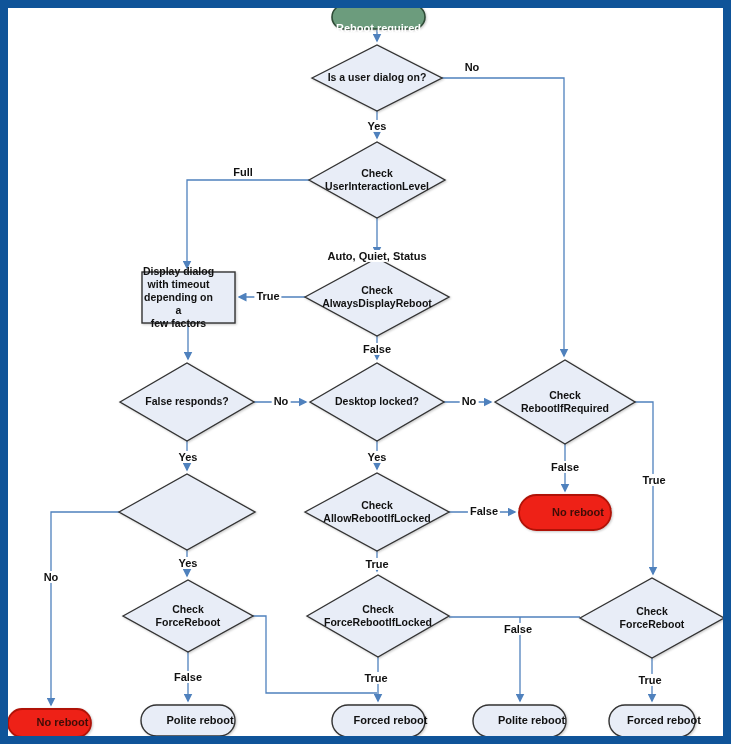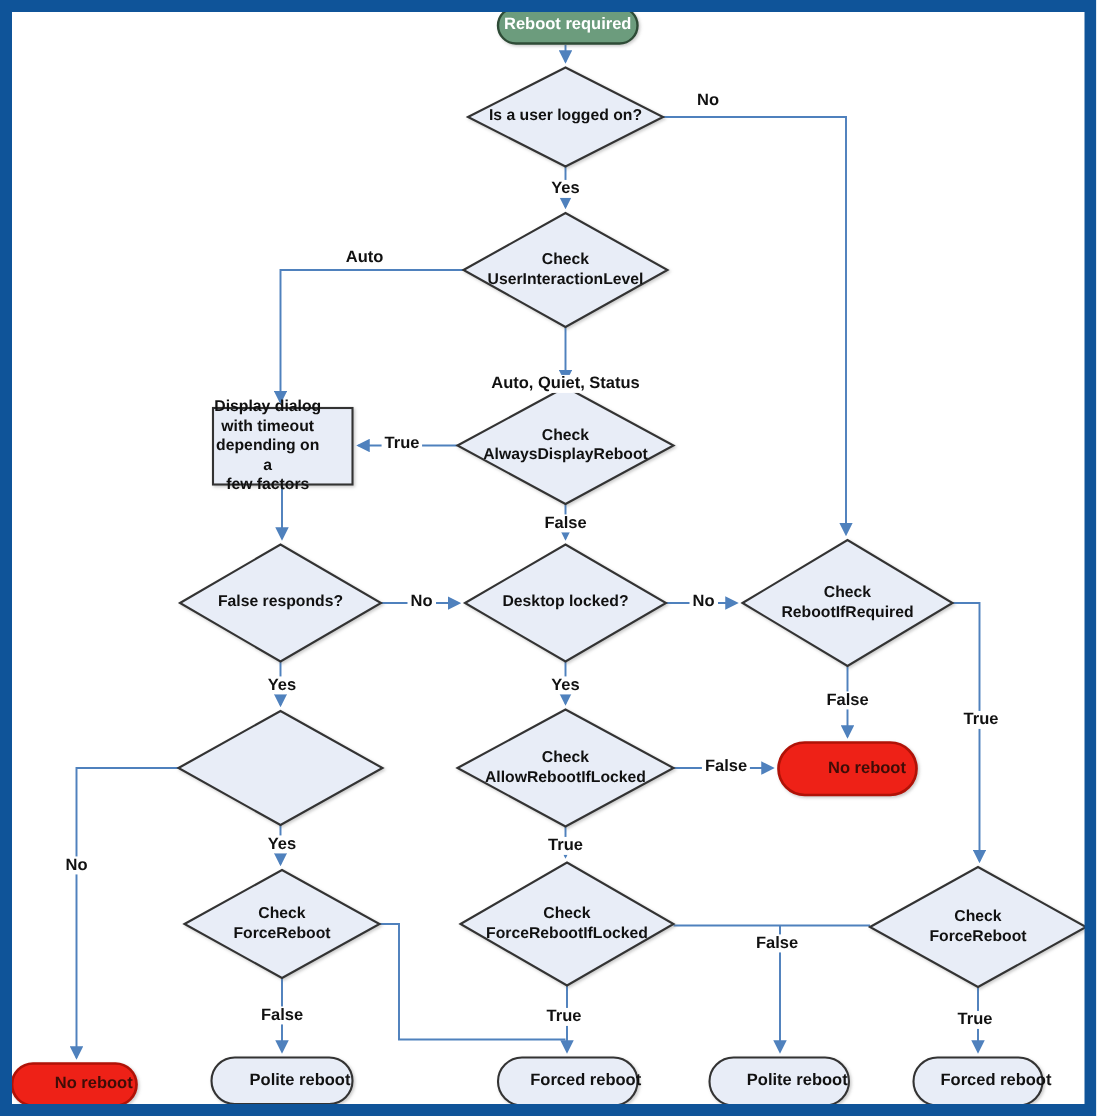--- a/index.html
+++ b/index.html
@@ -12,21 +12,21 @@
   .edge{stroke:#4F81BD;stroke-width:1.3;fill:none;}
   .shape{stroke:#333333;stroke-width:1.4;filter:drop-shadow(1.5px 1.5px 1px rgba(110,110,110,.38));}
   .shape.start{stroke:#2E4B36;stroke-width:1.6;}
   .shape.stop{stroke:#B01207;stroke-width:1.8;}
   .labels{position:absolute;inset:0;}
   .node-label{
     position:absolute;display:flex;align-items:center;justify-content:center;
     text-align:center;white-space:pre-line;font-weight:bold;font-size:10.5px;
     line-height:1.25;color:#111111;
   }
-  .node-label.start{color:#ffffff;font-size:11px;}
+  .node-label.start{color:#ffffff;font-size:11px;margin-top:12px;}
   .node-label.stop{color:#3F0D07;font-size:11px;padding-left:13px;}
   .node-label.terminal{font-size:11px;margin-left:12px;}
   .edge-label{
     position:absolute;transform:translate(-50%,-50%);font-weight:bold;font-size:11px;
     color:#111111;background:#ffffff;padding:0 2px;white-space:nowrap;line-height:1.1;
   }
 </style>
 </head>
 <body>
 
@@ -84,21 +84,21 @@
       <rect class="shape stop" x="8" y="709" width="83" height="28" rx="14" fill="#EE2117"></rect>
       <rect class="shape" x="141" y="705" width="94" height="31" rx="15.5" fill="#E8EDF7"></rect>
       <rect class="shape" x="332" y="705" width="93" height="32" rx="16" fill="#E8EDF7"></rect>
       <rect class="shape" x="473" y="705" width="93" height="32" rx="16" fill="#E8EDF7"></rect>
       <rect class="shape" x="609" y="705" width="86" height="32" rx="16" fill="#E8EDF7"></rect>
     </g>
   </svg>
 
   <div class="labels">
     <div class="node-label start" style="left:332px;top:5px;width:93px;height:24px;">Reboot required</div>
-    <div class="node-label" style="left:312px;top:45px;width:130px;height:66px;">Is a user logged on?</div>
+    <div class="node-label" style="left:312px;top:45px;width:130px;height:66px;">Is a user dialog on?</div>
     <div class="node-label" style="left:309px;top:142px;width:136px;height:76px;">Check
 UserInteractionLevel</div>
     <div class="node-label" style="left:142px;top:272px;width:73px;height:51px;">Display dialog
 with timeout
 depending on a
 few factors</div>
     <div class="node-label" style="left:305px;top:258px;width:144px;height:78px;">Check
 AlwaysDisplayReboot</div>
     <div class="node-label" style="left:120px;top:363px;width:134px;height:78px;">False responds?</div>
     <div class="node-label" style="left:310px;top:363px;width:134px;height:78px;">Desktop locked?</div>
@@ -116,21 +116,21 @@
     <div class="node-label stop" style="left:8px;top:709px;width:83px;height:28px;">No reboot</div>
     <div class="node-label terminal" style="left:141px;top:705px;width:94px;height:31px;">Polite reboot</div>
     <div class="node-label terminal" style="left:332px;top:705px;width:93px;height:32px;">Forced reboot</div>
     <div class="node-label terminal" style="left:473px;top:705px;width:93px;height:32px;">Polite reboot</div>
     <div class="node-label terminal" style="left:609px;top:705px;width:86px;height:32px;">Forced reboot</div>
   </div>
 
   <div class="labels">
     <span class="edge-label" style="left:472px;top:67px;">No</span>
     <span class="edge-label" style="left:377px;top:126px;">Yes</span>
-    <span class="edge-label" style="left:243px;top:172px;">Auto</span>
+    <span class="edge-label" style="left:243px;top:172px;">Full</span>
     <span class="edge-label" style="left:377px;top:237px;margin-top:19px;">Auto, Quiet, Status</span>
     <span class="edge-label" style="left:268px;top:296px;">True</span>
     <span class="edge-label" style="left:377px;top:349px;">False</span>
     <span class="edge-label" style="left:281px;top:401px;">No</span>
     <span class="edge-label" style="left:188px;top:457px;">Yes</span>
     <span class="edge-label" style="left:469px;top:401px;">No</span>
     <span class="edge-label" style="left:377px;top:457px;">Yes</span>
     <span class="edge-label" style="left:565px;top:467px;">False</span>
     <span class="edge-label" style="left:654px;top:480px;">True</span>
     <span class="edge-label" style="left:51px;top:577px;">No</span>

